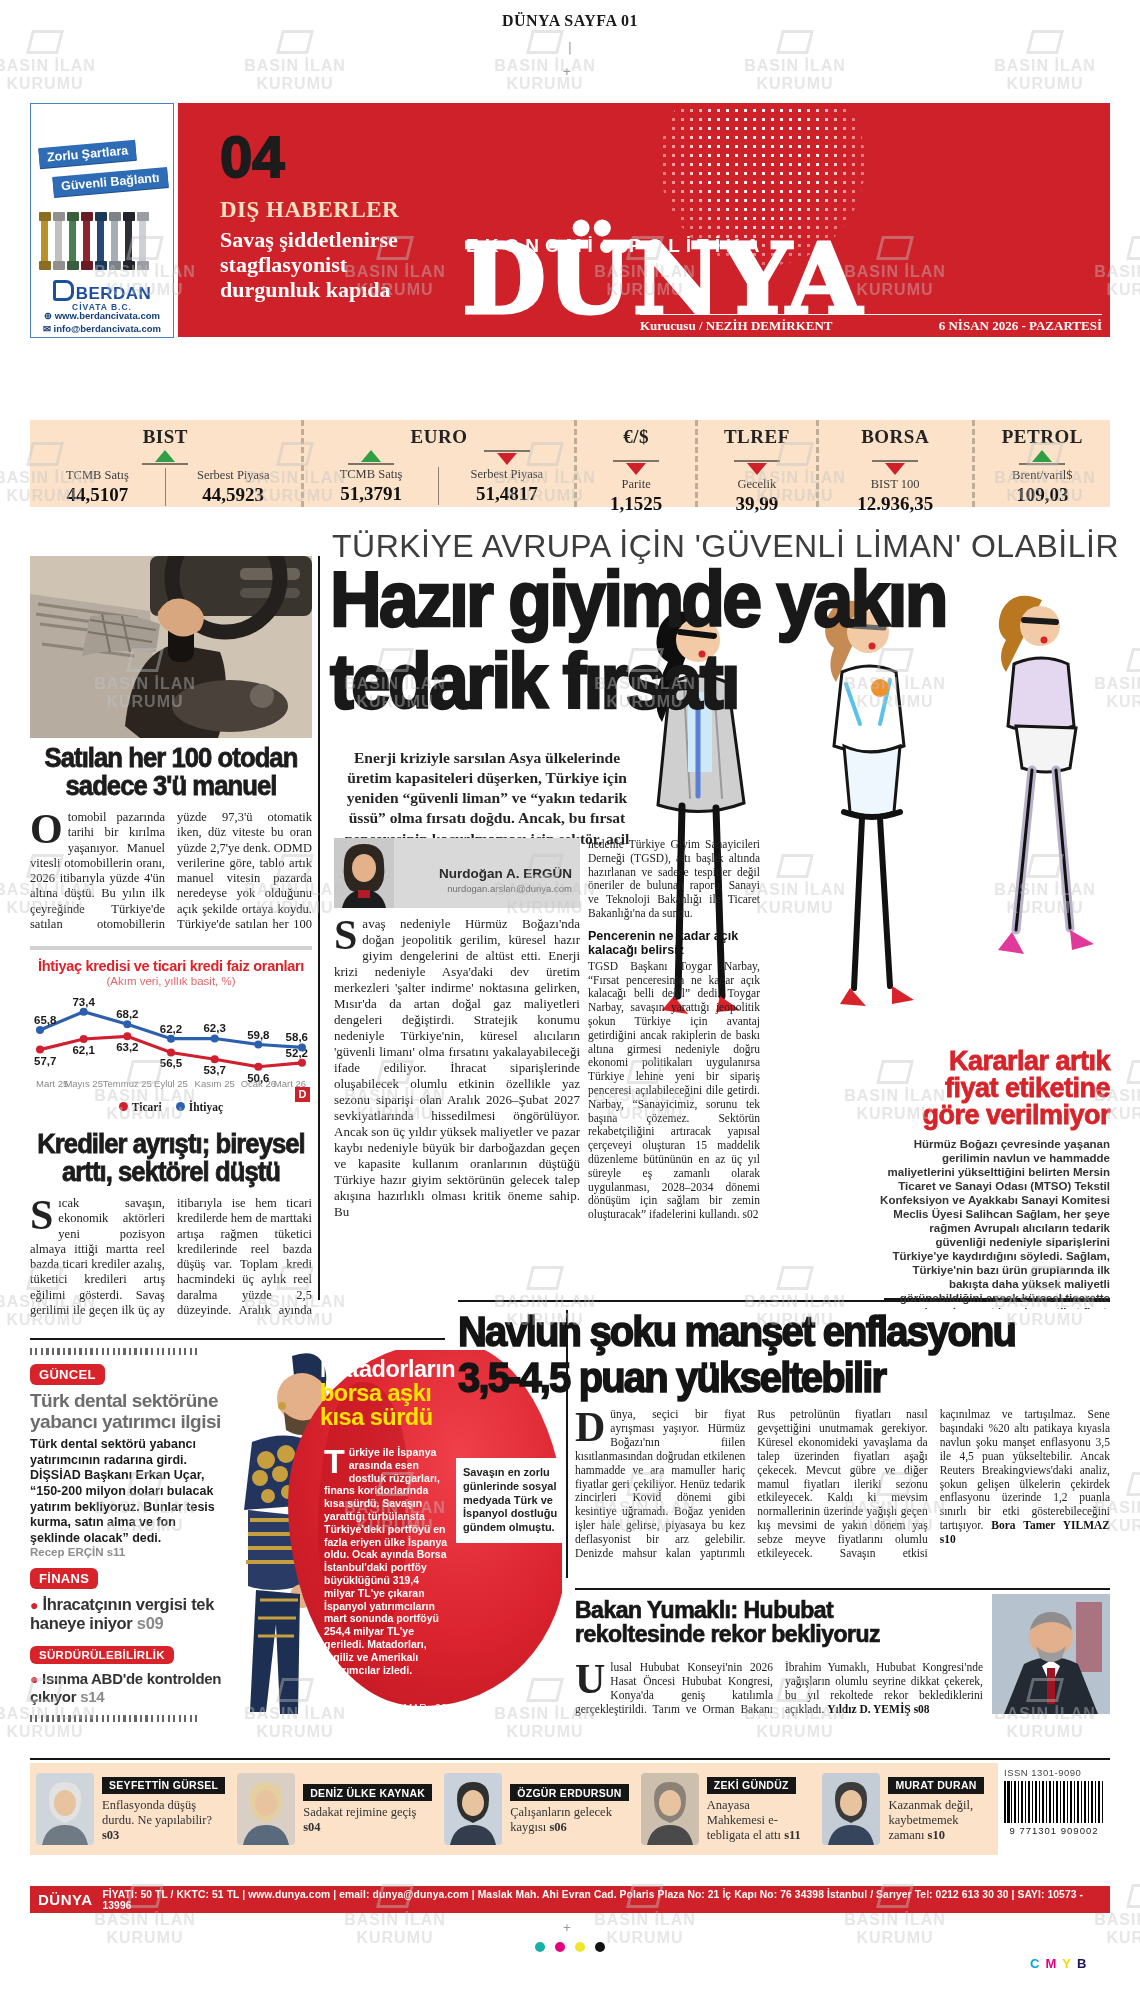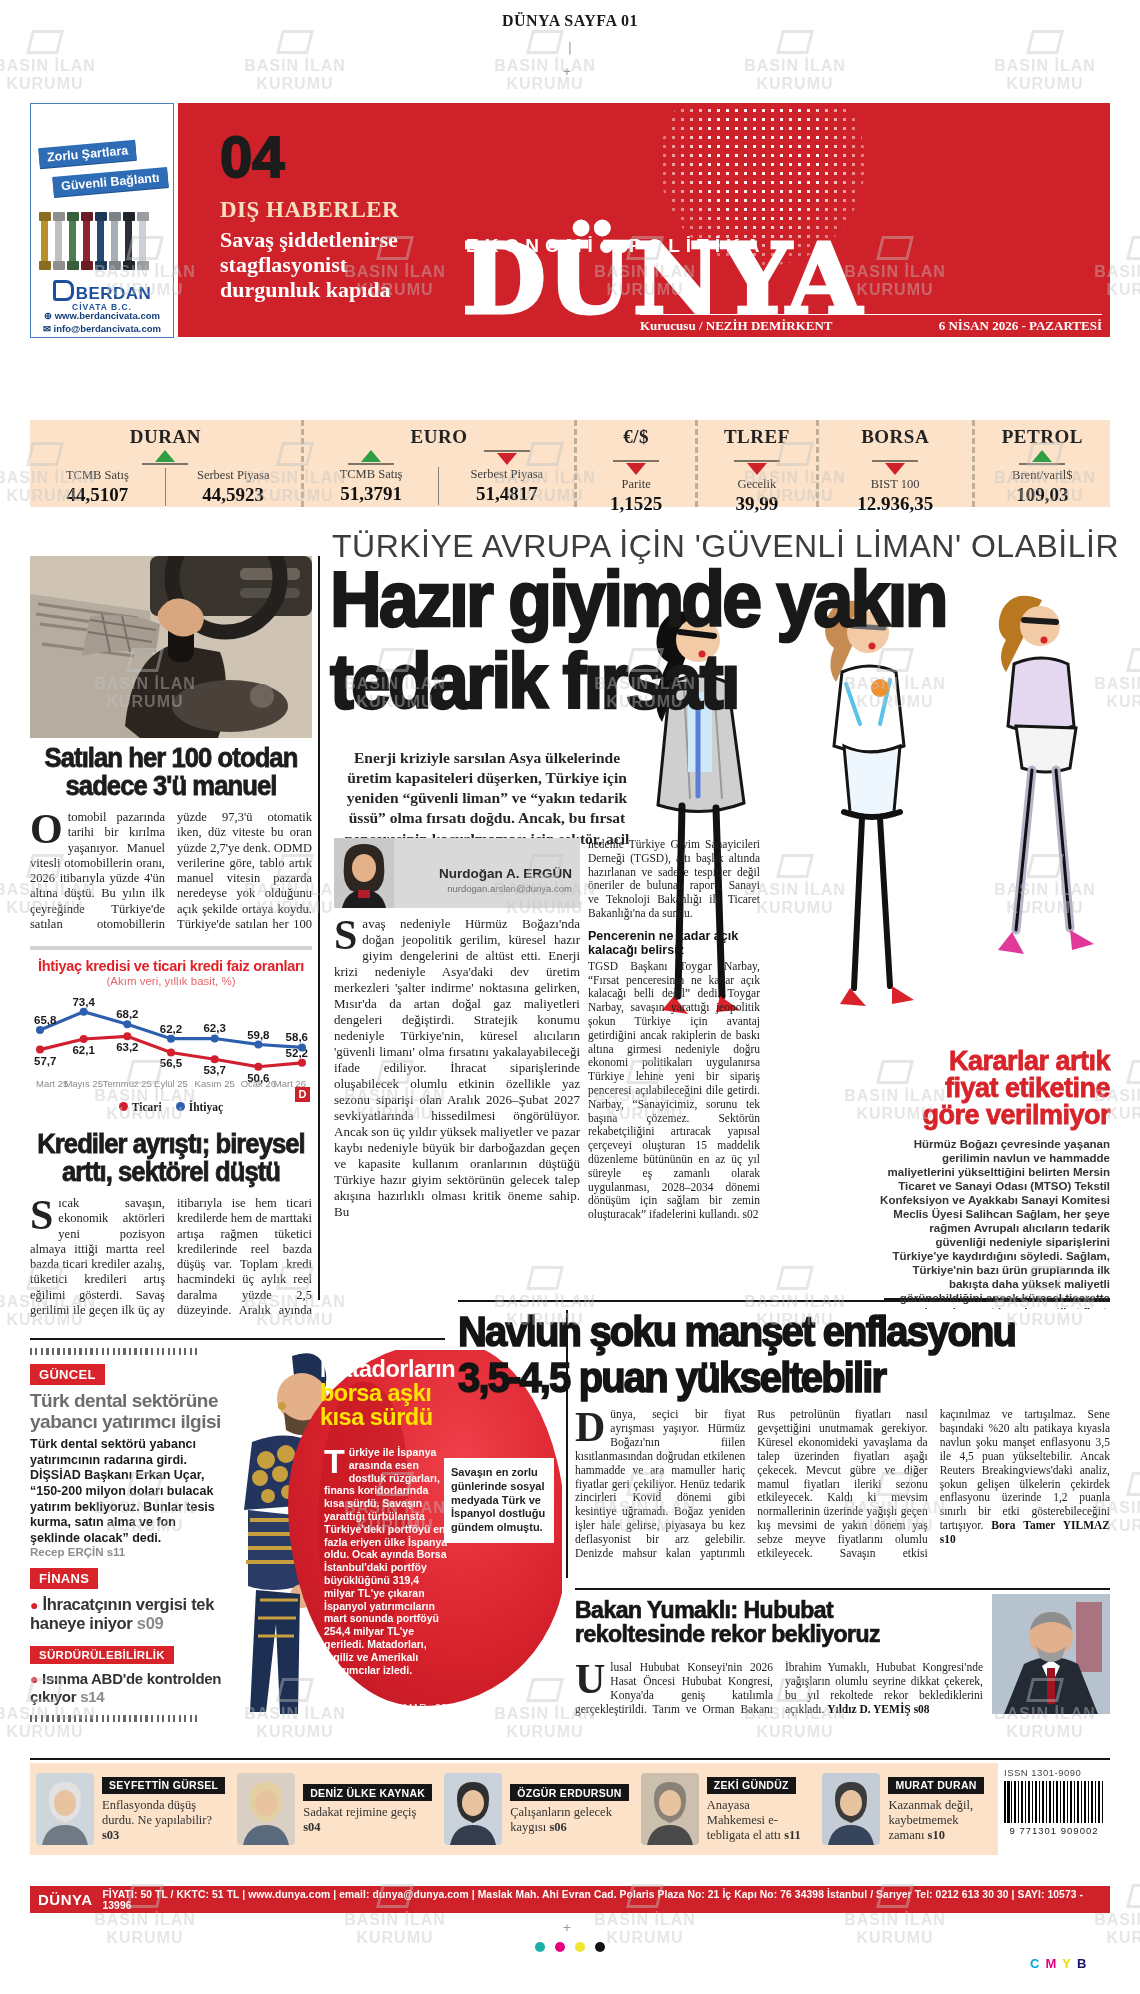--- a/index.html
+++ b/index.html
@@ -110,41 +110,41 @@
   
   .side-h{font-family:"Liberation Sans",sans-serif;font-weight:bold;color:#d8232a;font-size:27px;line-height:1.0;
           letter-spacing:-.5px;text-align:right;-webkit-text-stroke:.8px #d8232a;}
   .side-body{font-family:"Liberation Sans",sans-serif;font-weight:bold;font-size:11.5px;line-height:1.22;
           color:#333;text-align:right;}
   .pageref{color:#8a8a8a;font-weight:bold;}
 
   
   .dotbar{height:7px;background:repeating-linear-gradient(90deg,#666 0 2px,transparent 2px 5.5px);}
   .tag{display:inline-block;background:#d8232a;color:#fff;font-family:"Liberation Sans",sans-serif;
-       font-weight:bold;font-size:13px;padding:3px 9px;letter-spacing:.3px;}
+       font-weight:bold;font-size:13px;padding:3px 9px;letter-spacing:.3px;border-radius:6px;}
   .gy-h{font-family:"Liberation Sans",sans-serif;font-weight:bold;font-size:19px;line-height:1.08;color:#6d6d6d;letter-spacing:-.5px;}
   .gy-body{font-family:"Liberation Sans",sans-serif;font-weight:bold;font-size:12.5px;line-height:1.25;color:#1c1c1c;}
   .gy-byl{font-family:"Liberation Sans",sans-serif;font-size:11.5px;color:#8d8d8d;font-weight:bold;}
   .bullet-item{font-family:"Liberation Sans",sans-serif;font-weight:bold;font-size:16.5px;line-height:1.15;color:#333;letter-spacing:-.3px;}
   .red-dot{color:#d8232a;font-size:14px;}
 
   
   .matador-wrap{left:232px;top:1350px;width:330px;height:382px;overflow:hidden;}
   .cape{position:absolute;left:56px;top:-8px;width:278px;height:364px;
         background:radial-gradient(ellipse at 62% 32%, #f0404a 0%, #da232e 52%, #b8141f 100%);
         border-radius:58% 42% 52% 48% / 45% 55% 42% 58%;}
   .cape::before{content:"";position:absolute;left:30px;top:40px;width:90px;height:260px;background:#c21722;
         border-radius:50% 50% 40% 60%/60% 40% 55% 45%;opacity:.6;}
   .mat-h{position:absolute;left:88px;top:8px;font-family:"Liberation Sans",sans-serif;font-weight:bold;
         font-size:23.5px;line-height:1.02;letter-spacing:-.5px;}
   .mat-h .w{color:#fff;} .mat-h .y{color:#ffe400;}
   .mat-body{position:absolute;left:92px;top:96px;width:126px;color:#fff;font-family:"Liberation Sans",sans-serif;
         font-weight:bold;font-size:10.5px;line-height:1.22;}
   .mat-body::first-letter{float:left;font-size:34px;line-height:.85;margin:1px 4px 0 0;}
-  .quote-box{position:absolute;left:212px;top:108px;width:96px;background:#fff;color:#222;
+  .quote-box{position:absolute;left:224px;top:108px;width:96px;background:#fff;color:#222;
         font-family:"Liberation Sans",sans-serif;font-weight:bold;font-size:11px;line-height:1.25;padding:8px 7px;}
   .mat-byl{position:absolute;left:92px;top:352px;color:#fff;font-family:"Liberation Sans",sans-serif;
         font-weight:normal;font-size:10.5px;}
 
   
   .nav-h{font-family:"Liberation Sans",sans-serif;font-weight:bold;font-size:43px;line-height:1.0;color:#141414;
          letter-spacing:-2px;-webkit-text-stroke:1.6px #141414;white-space:nowrap;}
   .hub-h{font-family:"Liberation Sans",sans-serif;font-weight:bold;font-size:23px;line-height:1.05;color:#161616;
          letter-spacing:-.5px;-webkit-text-stroke:.7px #161616;}
 
@@ -212,21 +212,21 @@
     </div>
     <div class="mh-logo">DÜNYA</div>
     <div class="mh-bottom">
       <span>Kurucusu / NEZİH DEMİRKENT</span>
       <span>6 NİSAN 2026 - PAZARTESİ</span>
     </div>
   </div>
 
   <div class="abs mkt-strip">
     <div class="mkt" style="flex:2.3">
-      <div class="mkt-name">DURAN</div>
+      <div class="mkt-name">BIST</div>
       <div class="arrow-unit">
           <span class="arr up"></span>
           <span class="arr-line"></span>
         </div>
       <div class="mkt-cells">
         <div class="mkt-cell">
             <div class="mkt-lbl">TCMB Satış</div>
             <div class="mkt-val">44,5107</div>
           </div>
         <div class="mkt-cell">

